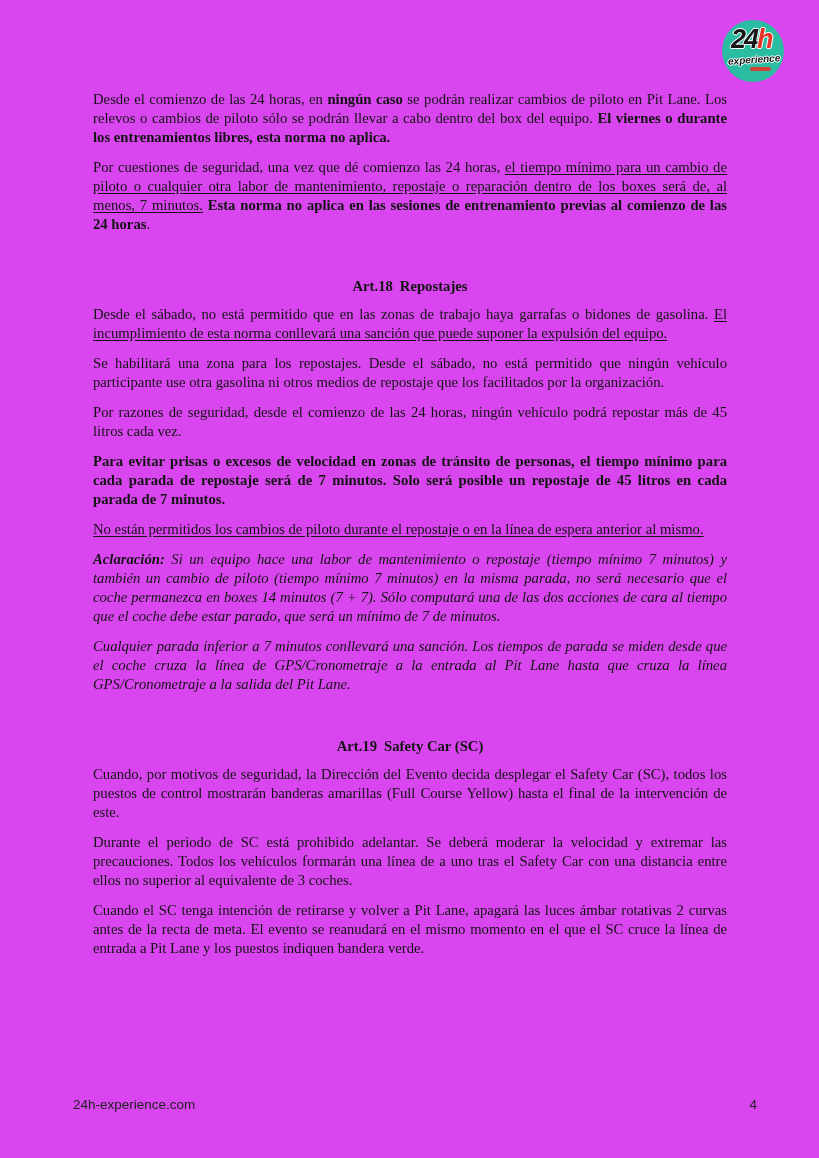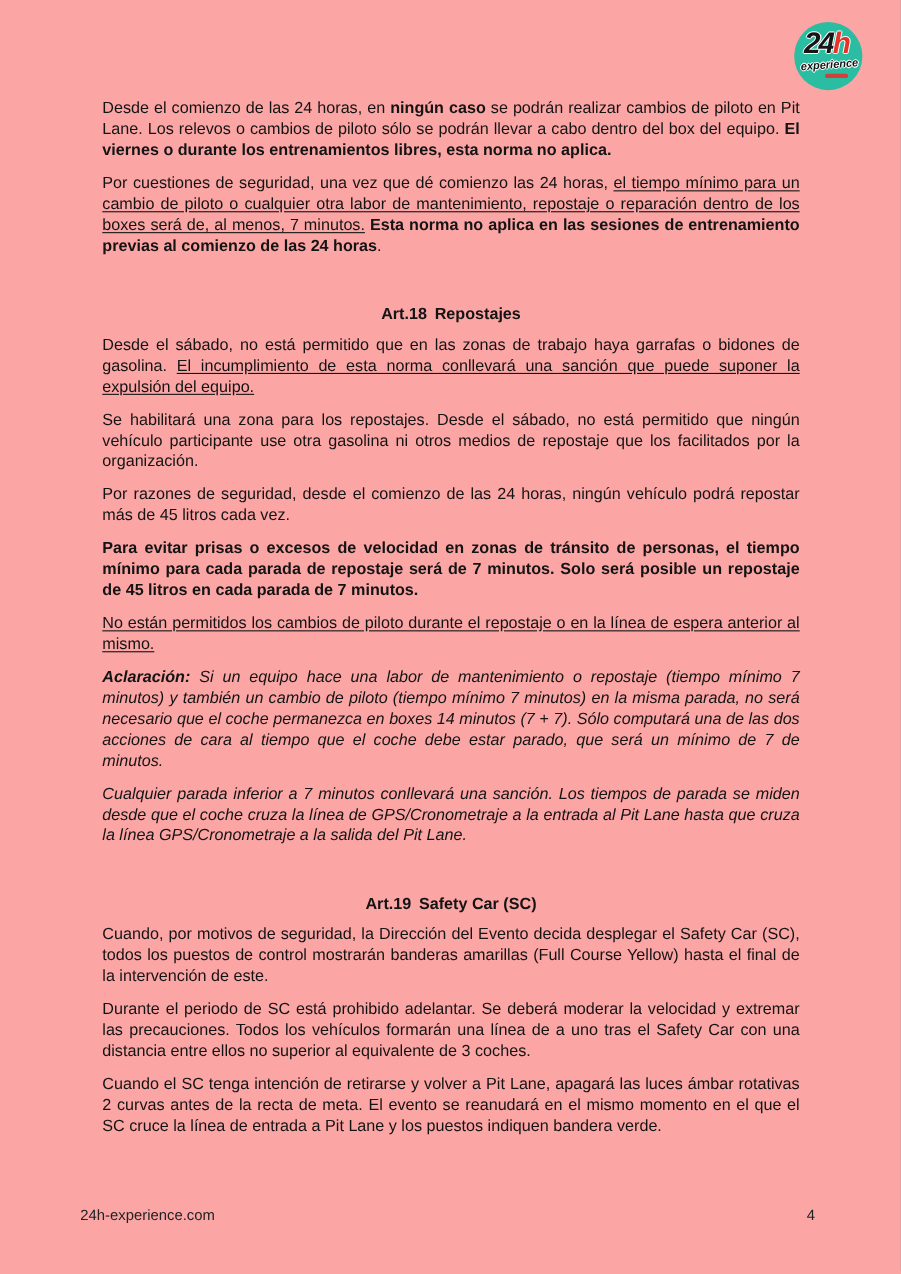--- a/index.html
+++ b/index.html
@@ -2,21 +2,21 @@
 <html><head>
 <meta charset="utf-8">
 <style>
   * { margin: 0; padding: 0; box-sizing: border-box; }
   html, body { background: #888; }
   .page {
     position: relative;
     width: 819px;
     height: 1158px;
     margin: 0 auto;
-    background: #fca5a5;
+    background: #d946ef;
     font-family: "Liberation Sans", sans-serif;
     color: #141414;
     overflow: hidden;
   }
 
   
   .logo {
     position: absolute;
     top: 20px;
     left: 722px;
@@ -70,41 +70,42 @@
   }
 
   
   .content {
     position: absolute;
     top: 90px;
     left: 93px;
     width: 634px;
     font-size: 14.7px;
     line-height: 19px;
+    font-family: Liberation Serif, serif;
   }
   .content p {
     margin: 0 0 11px 0;
     text-align: justify;
   }
   .content .heading {
     margin: 43px 0 9px 0;
     font-weight: bold;
     text-align: center;
   }
   .content .heading .heading-num { margin-right: 7px; }
   .b { font-weight: bold; }
   .i { font-style: italic; }
   .u { text-decoration: underline; text-underline-offset: 2px; }
 
   
   .footer {
     position: absolute;
     top: 1097px;
     left: 73px;
-    right: 78px;
+    right: 62px;
     display: flex;
     justify-content: space-between;
     align-items: baseline;
     font-size: 13.5px;
     color: #222;
   }
 </style>
 </head>
 <body>
 

